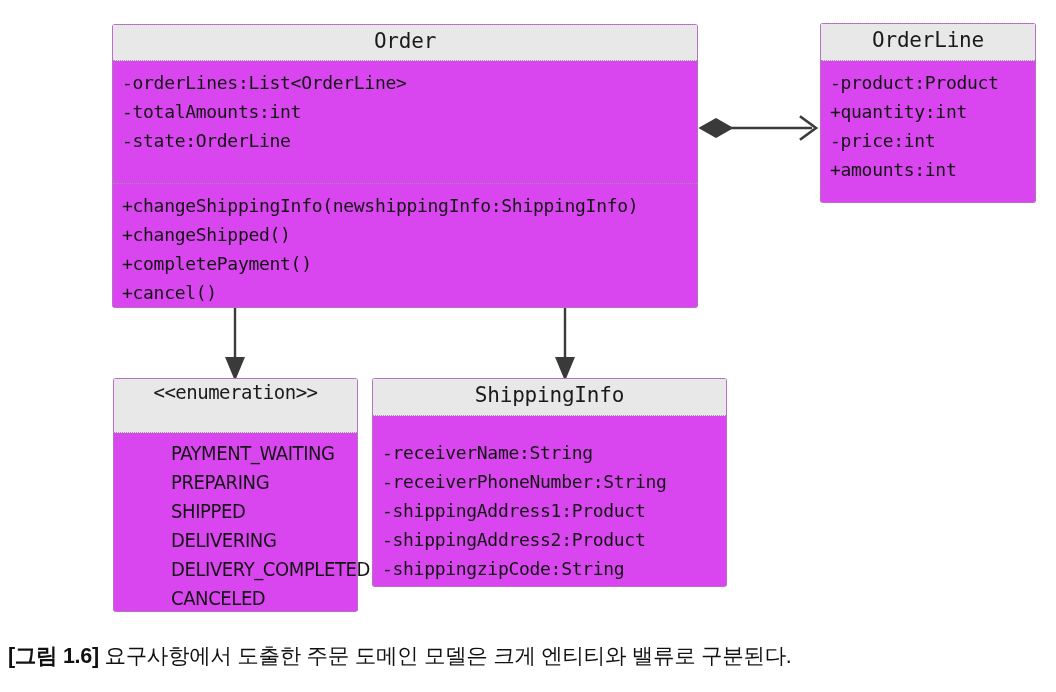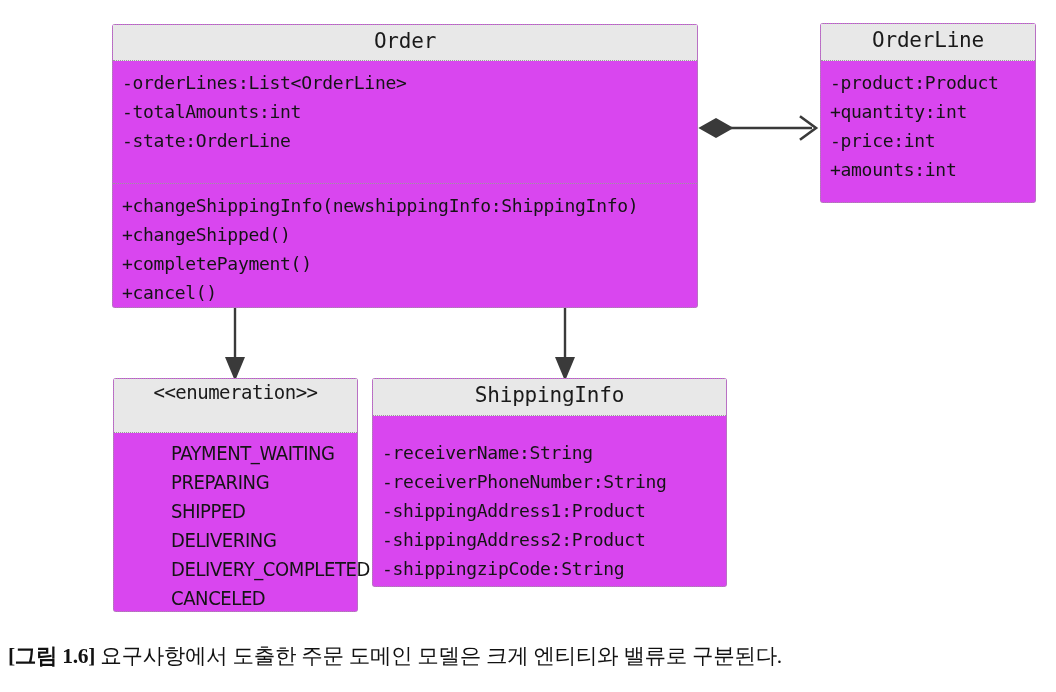--- a/index.html
+++ b/index.html
@@ -84,21 +84,21 @@
     z-index: 2;
     pointer-events: none;
   }
 
   
   #caption {
     position: absolute;
     left: 8px;
     top: 641px;
     width: 1040px;
-    font-family: Liberation Serif, serif;
+    font-family: Liberation Sans, sans-serif;
     font-size: 21.5px;
     line-height: 30px;
     color: #111111;
     white-space: nowrap;
     letter-spacing: -0.3px;
   }
   #caption .fig-label {
     font-weight: bold;
   }
   #caption .fig-text {

